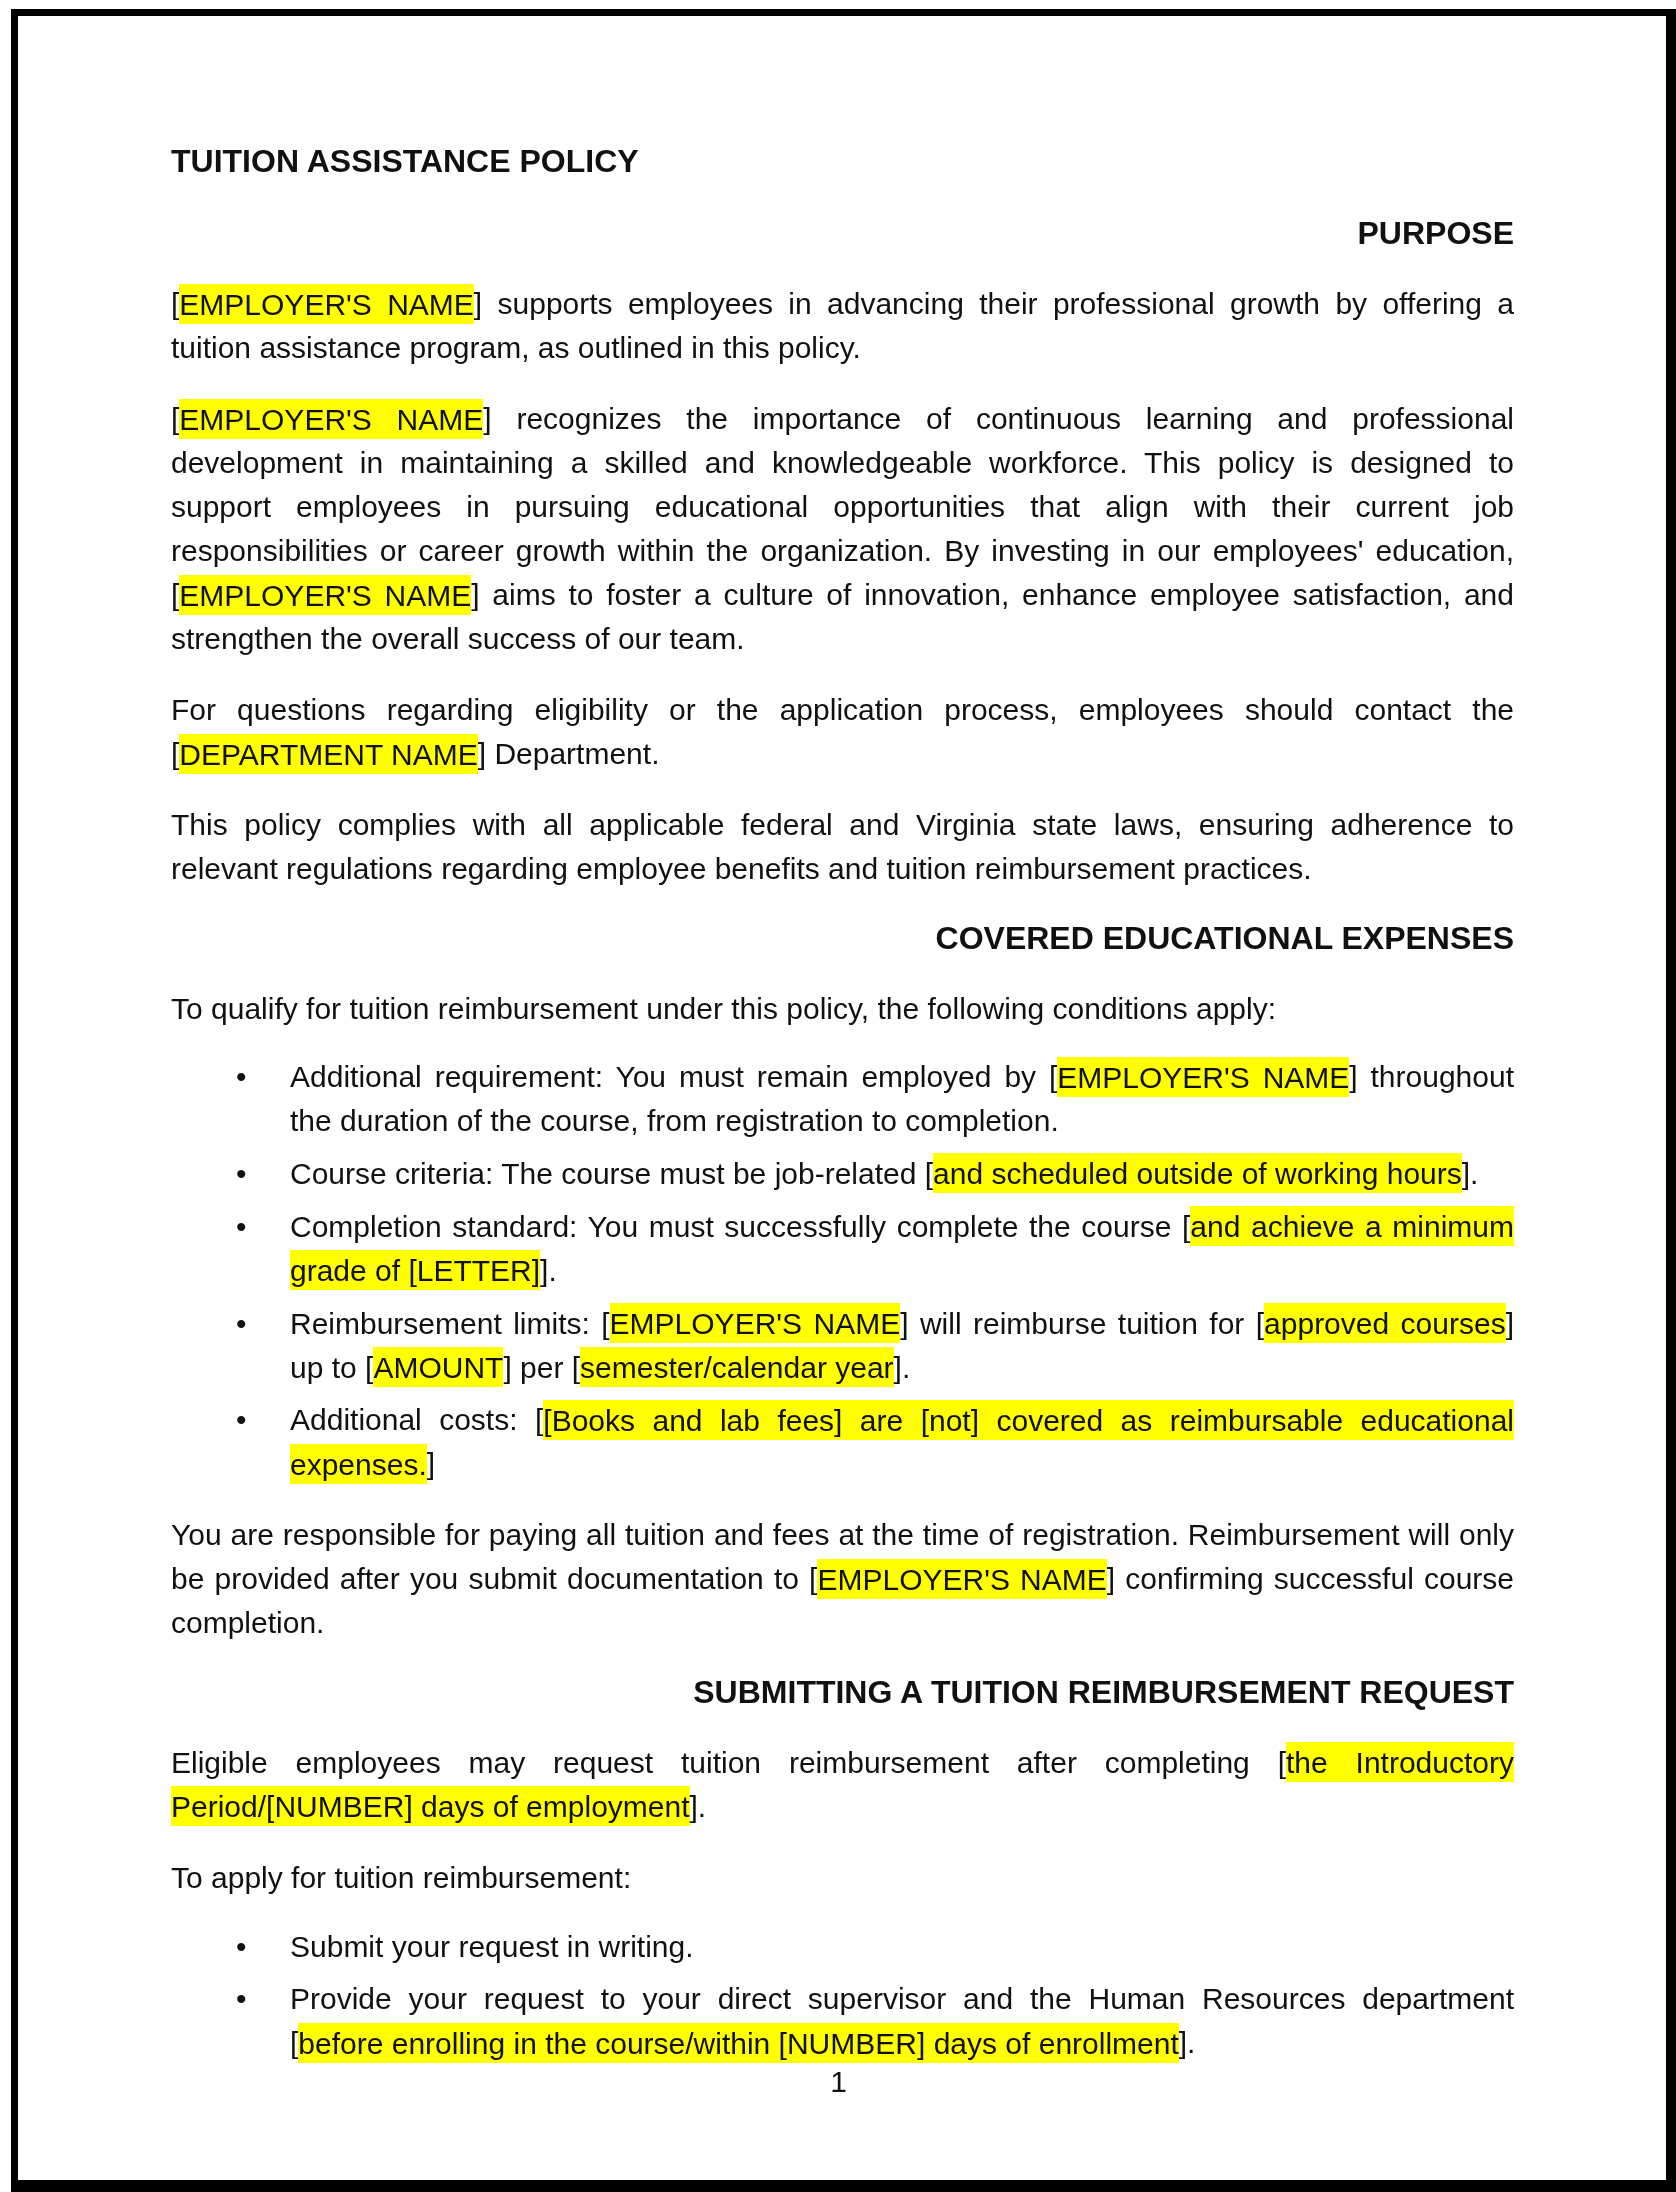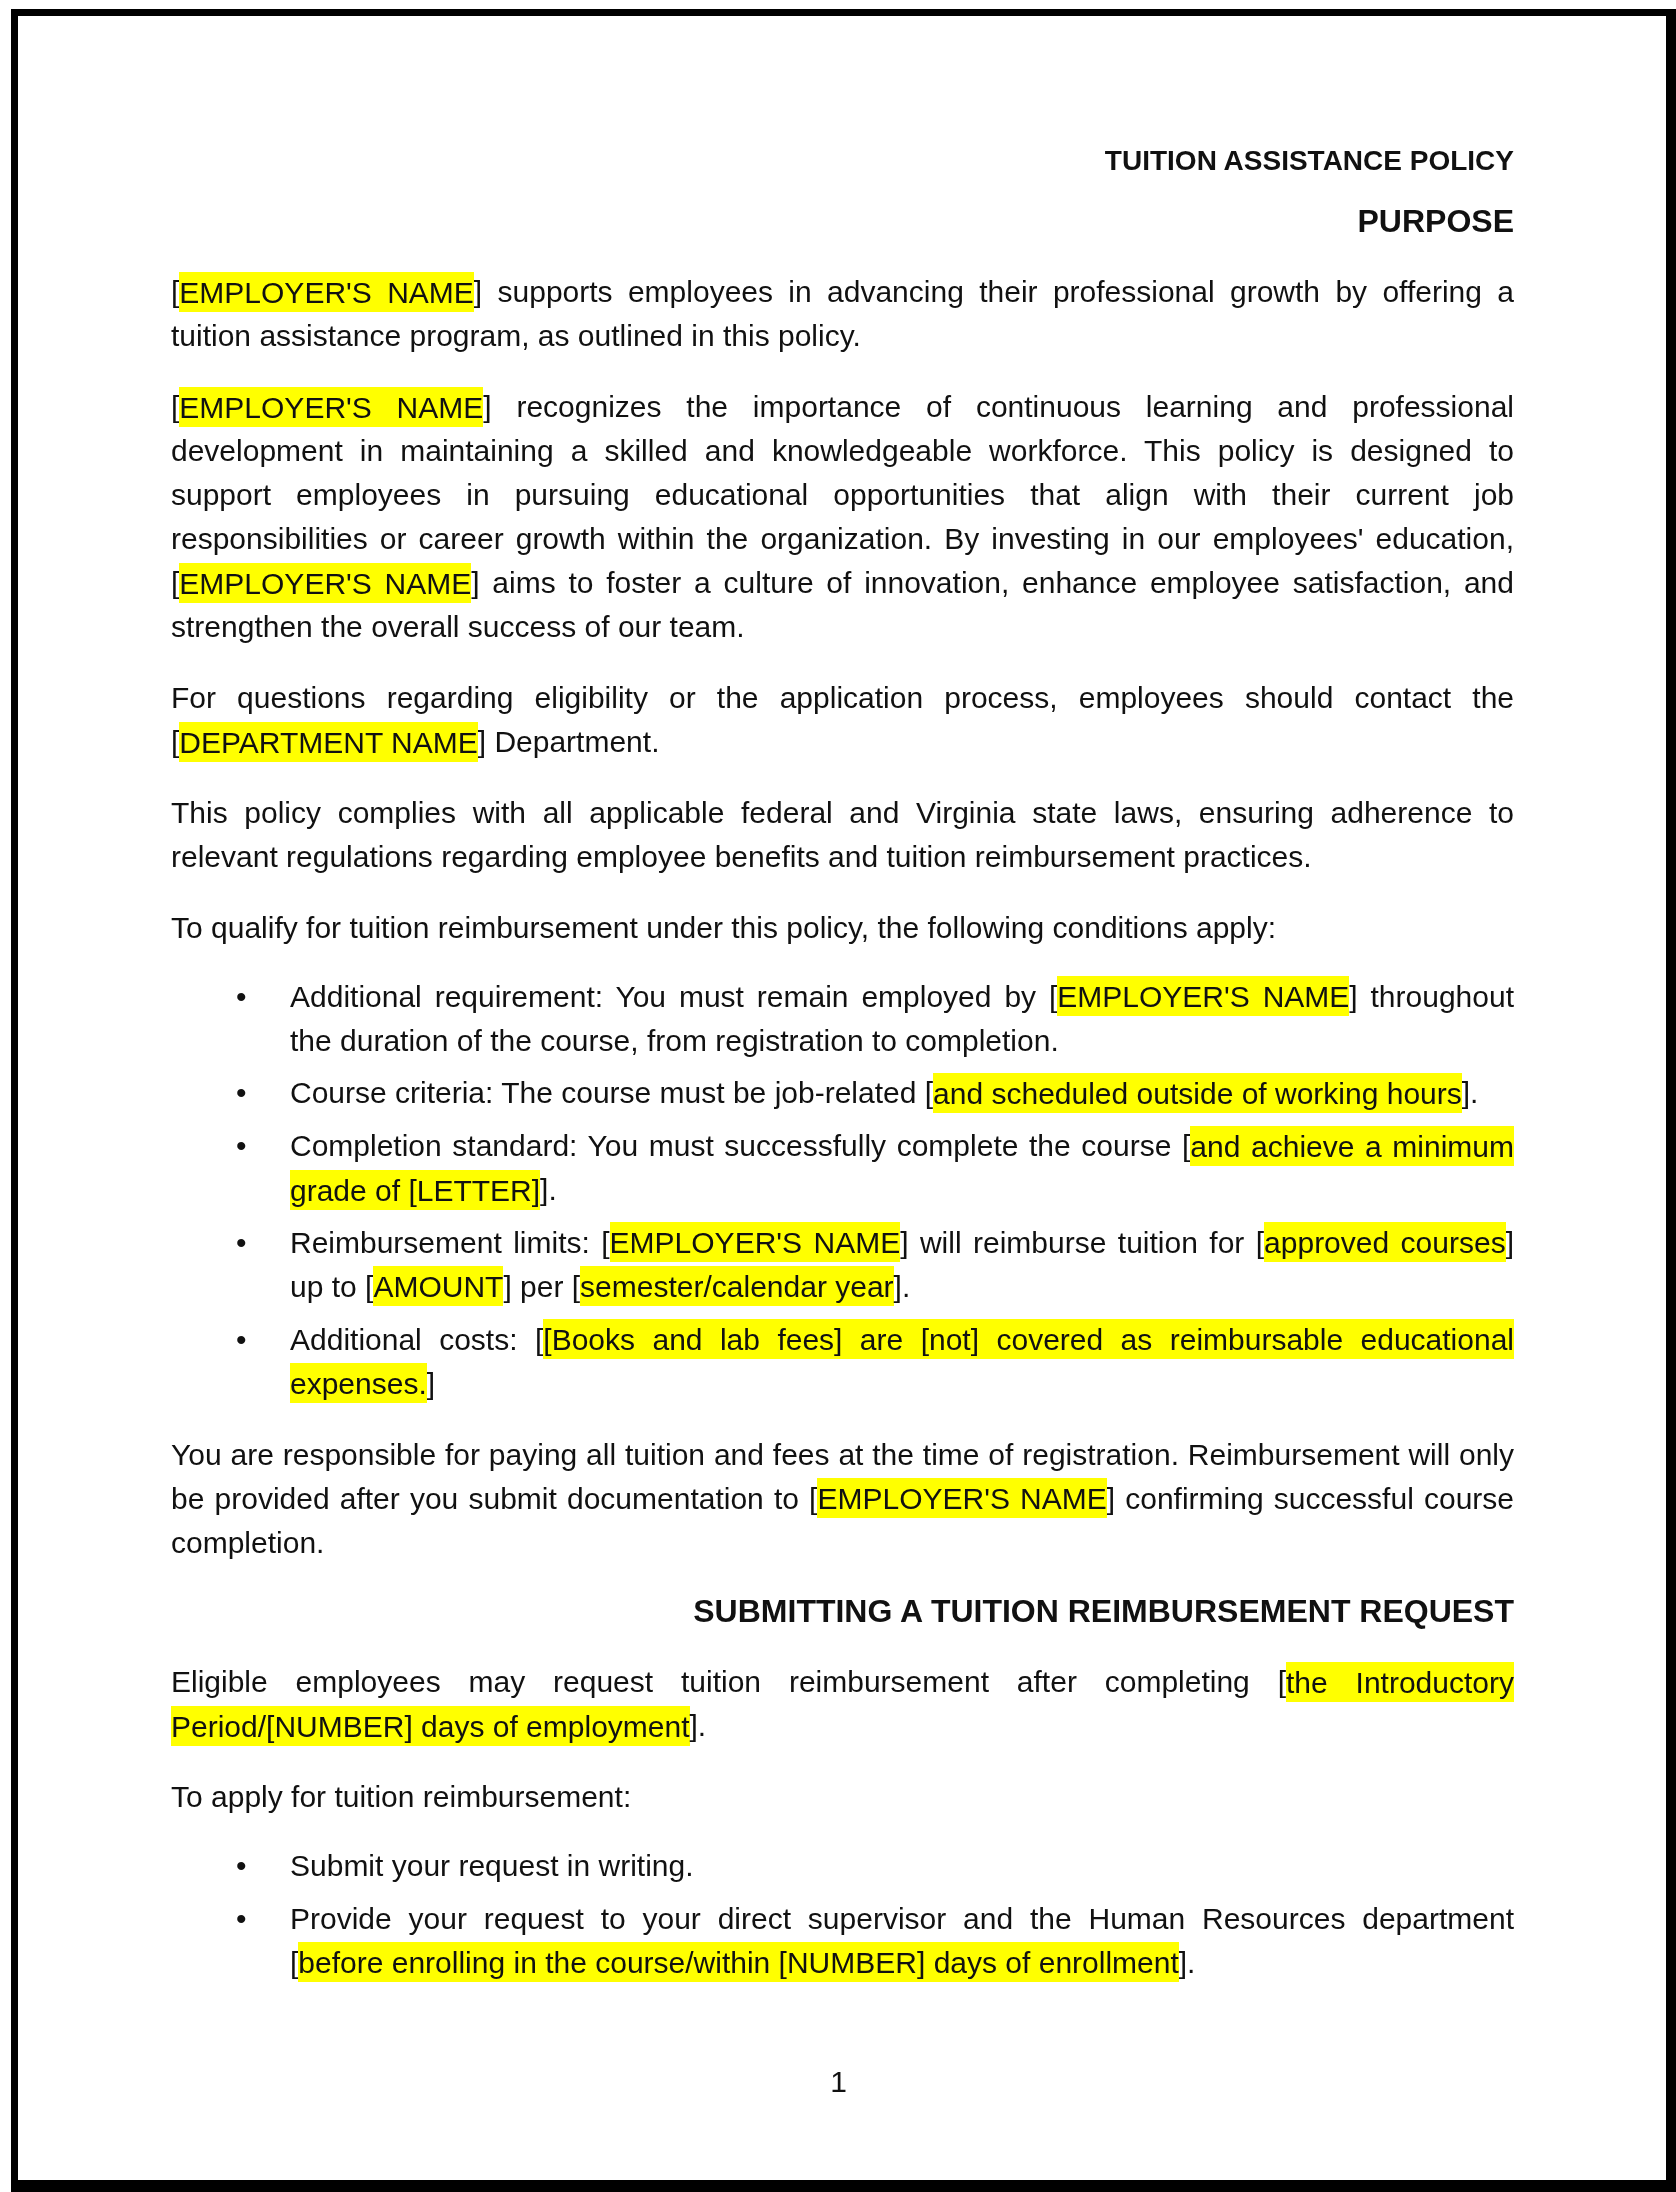--- a/index.html
+++ b/index.html
@@ -32,24 +32,24 @@
   .content {
     position: absolute;
     left: 171px;
     width: 1343px;
     top: 139px;
     color: #111111;
     font-size: 30px;
     line-height: 44px;
   }
   .title {
-    text-align: right;
+    text-align: left;
     font-weight: bold;
-    font-size: 28px;
-    margin-bottom: 16px;
+    font-size: 32px;
+    margin-bottom: 28px;
     color: #111111;
   }
   .heading {
     font-weight: bold;
     font-size: 32px;
     margin-bottom: 24.6px;
     text-align: right;
   }
   .paragraph {
     text-align: justify;
@@ -93,20 +93,21 @@
 
 <div class="page">
   <div class="page-frame"></div>
   <div class="content">
       <div class="title"><span>TUITION ASSISTANCE POLICY</span></div>
       <div class="heading"><span>PURPOSE</span></div>
       <div class="paragraph"><span>[</span><mark>EMPLOYER'S NAME</mark><span>] supports employees in advancing their professional growth by offering a tuition assistance program, as outlined in this policy.</span></div>
       <div class="paragraph"><span>[</span><mark>EMPLOYER'S NAME</mark><span>] recognizes the importance of continuous learning and professional development in maintaining a skilled and knowledgeable workforce. This policy is designed to support employees in pursuing educational opportunities that align with their current job responsibilities or career growth within the organization. By investing in our employees' education, [</span><mark>EMPLOYER'S NAME</mark><span>] aims to foster a culture of innovation, enhance employee satisfaction, and strengthen the overall success of our team.</span></div>
       <div class="paragraph"><span>For questions regarding eligibility or the application process, employees should contact the [</span><mark>DEPARTMENT NAME</mark><span>] Department.</span></div>
       <div class="paragraph"><span>This policy complies with all applicable federal and Virginia state laws, ensuring adherence to relevant regulations regarding employee benefits and tuition reimbursement practices.</span></div>
+      <div class="heading"><span>COVERED EDUCATIONAL EXPENSES</span></div>
       <div class="paragraph"><span>To qualify for tuition reimbursement under this policy, the following conditions apply:</span></div>
       <ul class="bullets">
         <li><span>Additional requirement: You must remain employed by [</span><mark>EMPLOYER'S NAME</mark><span>] throughout the duration of the course, from registration to completion.</span></li>
         <li><span>Course criteria: The course must be job-related [</span><mark>and scheduled outside of working hours</mark><span>].</span></li>
         <li><span>Completion standard: You must successfully complete the course [</span><mark>and achieve a minimum grade of [LETTER]</mark><span>].</span></li>
         <li><span>Reimbursement limits: [</span><mark>EMPLOYER'S NAME</mark><span>] will reimburse tuition for [</span><mark>approved courses</mark><span>] up to [</span><mark>AMOUNT</mark><span>] per [</span><mark>semester/calendar year</mark><span>].</span></li>
         <li><span>Additional costs: [</span><mark>[Books and lab fees] are [not] covered as reimbursable educational expenses.</mark><span>]</span></li>
       </ul>
       <div class="paragraph"><span>You are responsible for paying all tuition and fees at the time of registration. Reimbursement will only be provided after you submit documentation to [</span><mark>EMPLOYER'S NAME</mark><span>] confirming successful course completion.</span></div>
       <div class="heading"><span>SUBMITTING A TUITION REIMBURSEMENT REQUEST</span></div>

